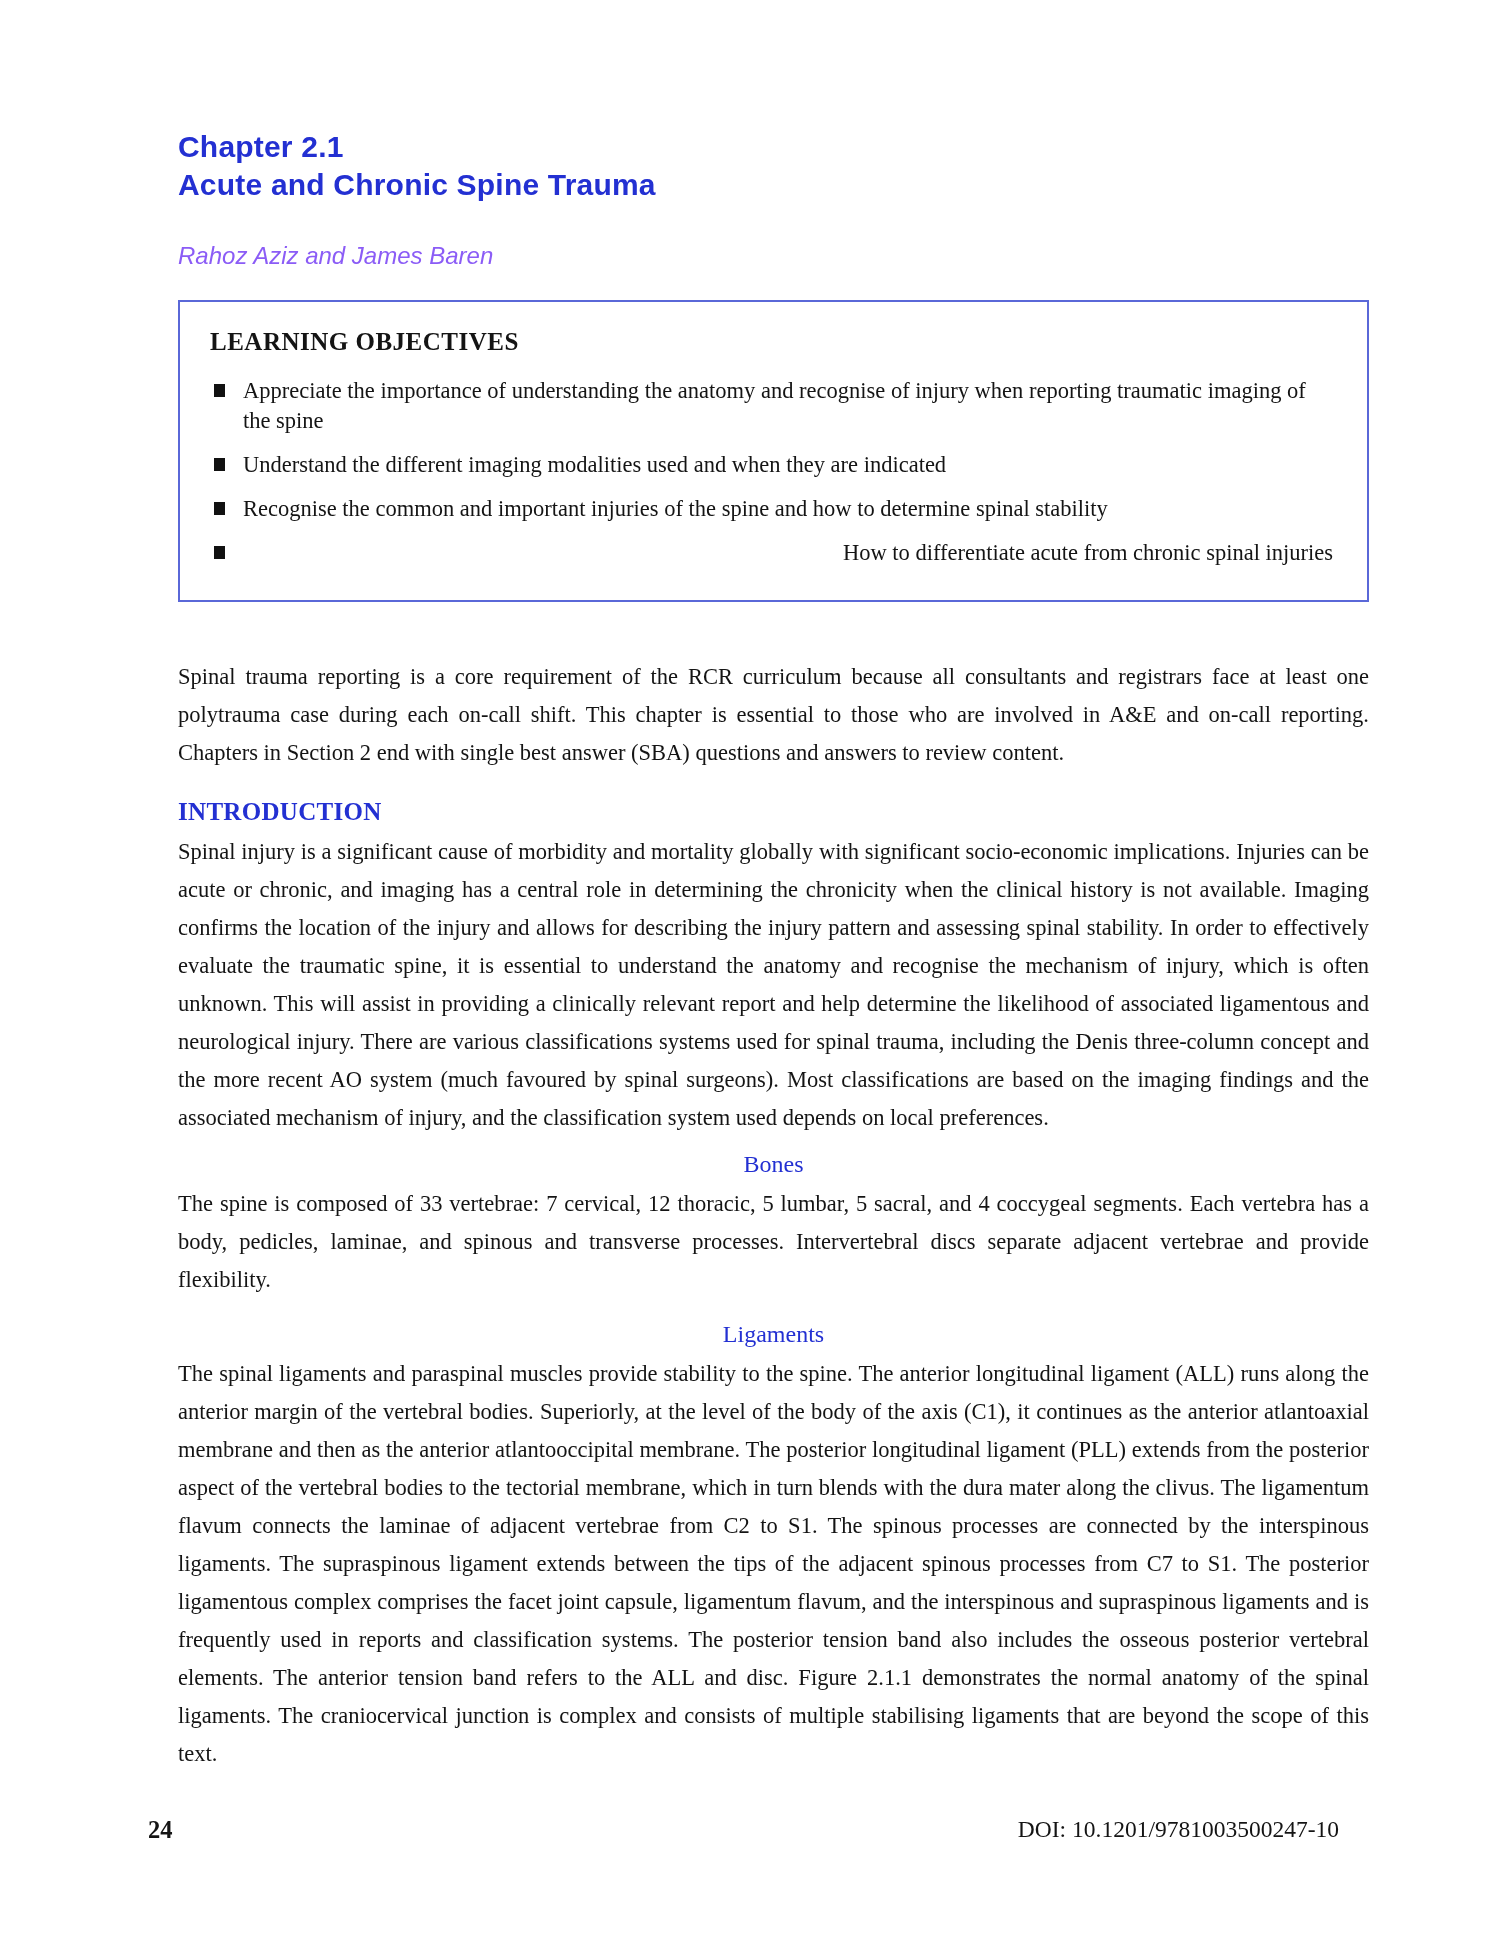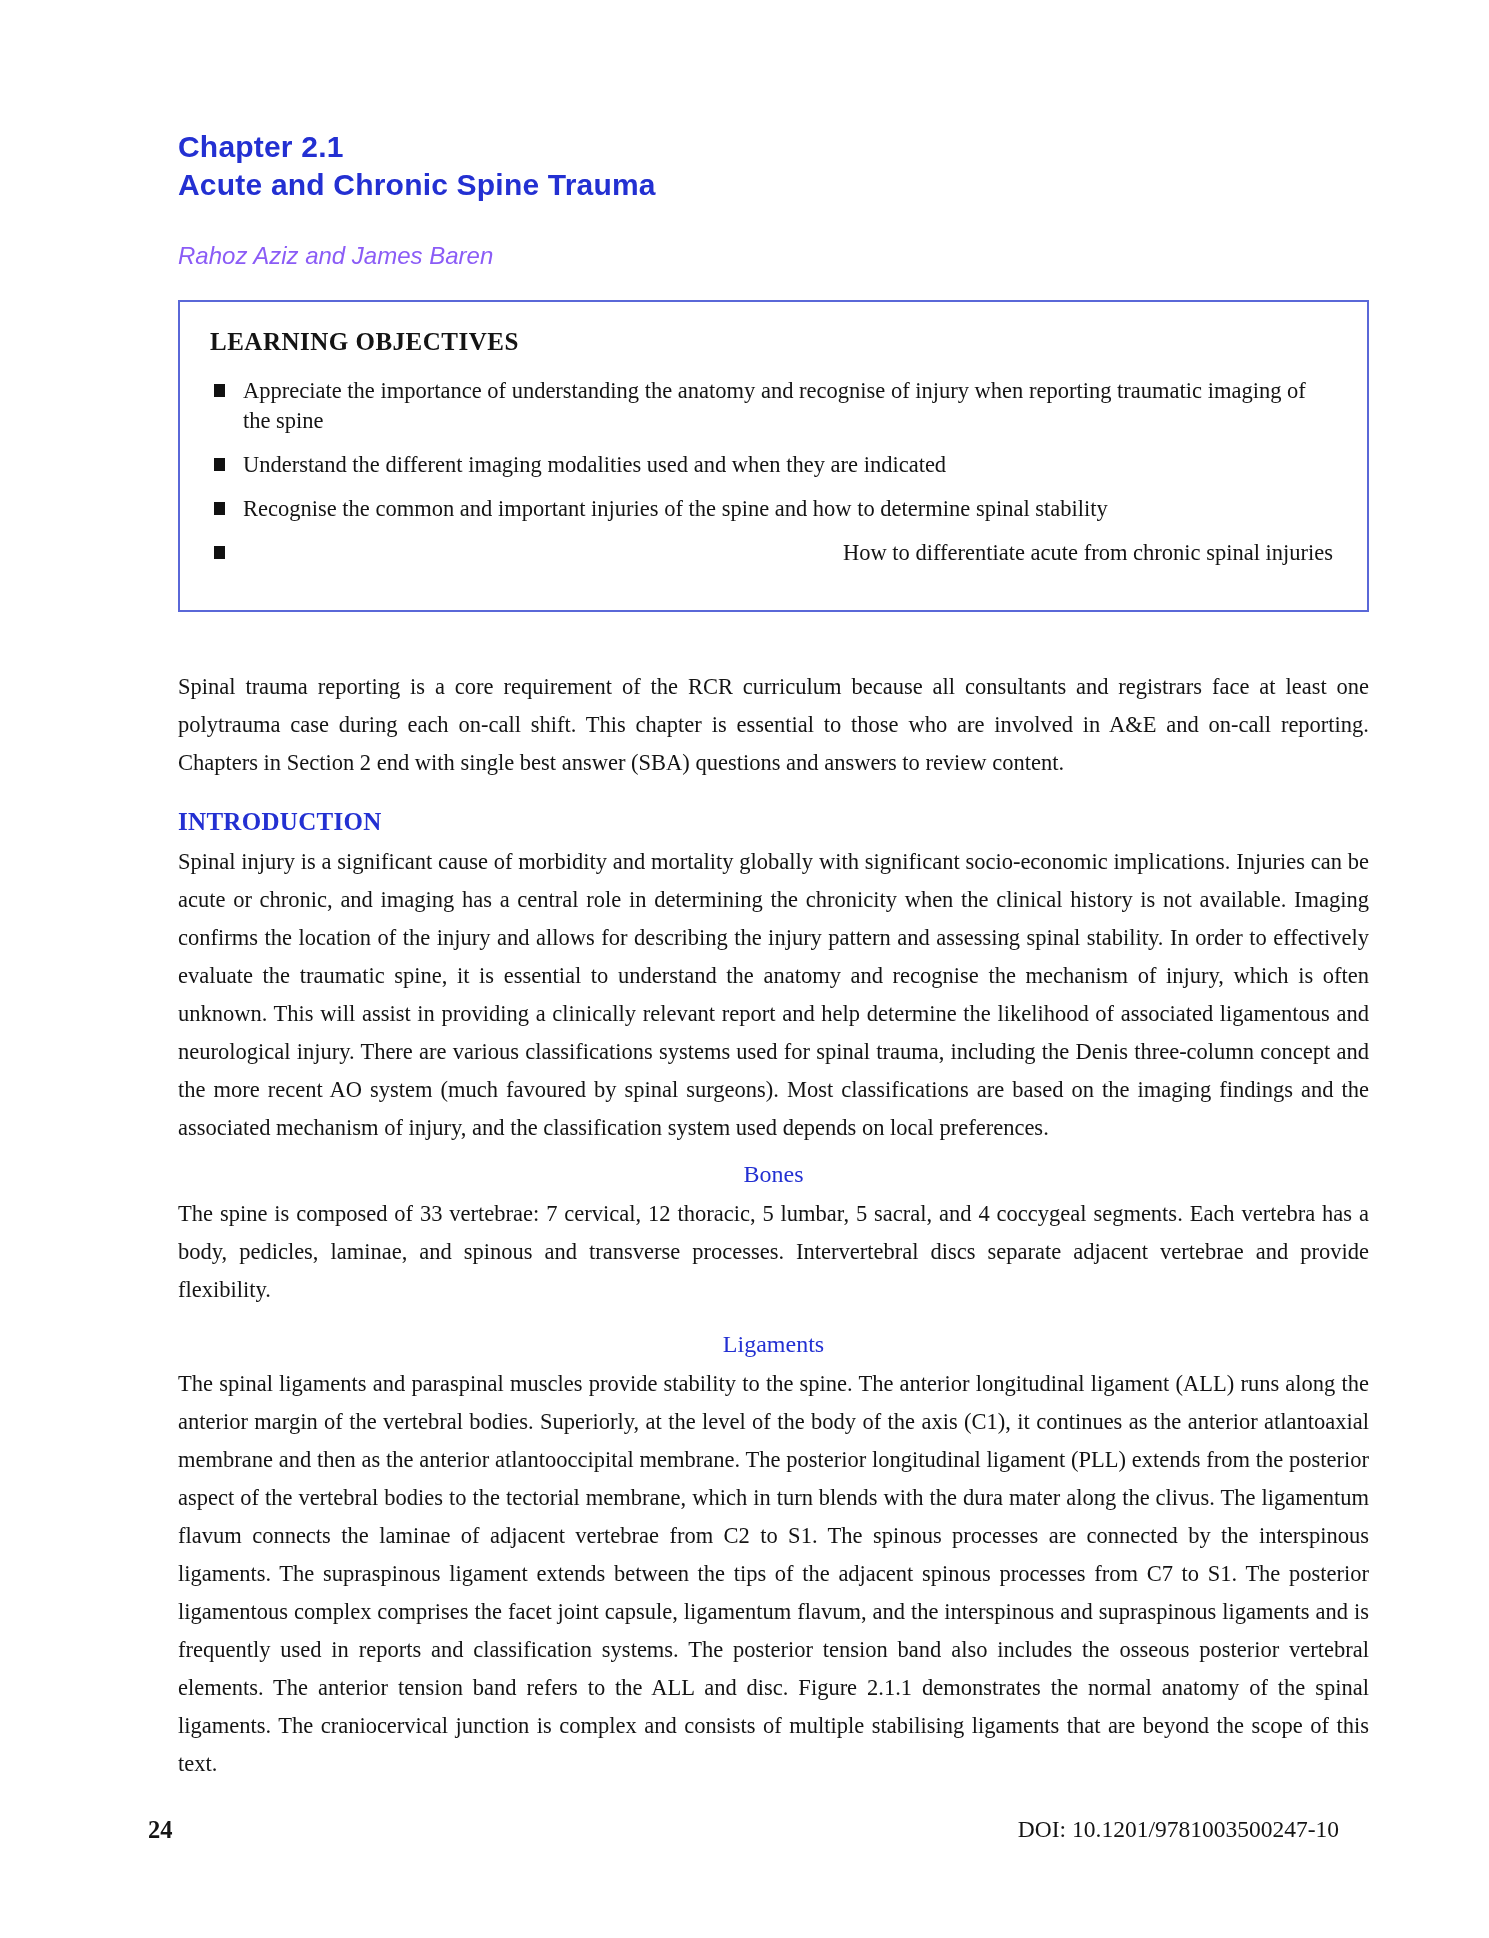--- a/index.html
+++ b/index.html
@@ -29,21 +29,21 @@
   .authors{
     margin-top:38px;
     font-family:"Liberation Sans", sans-serif;
     font-style:italic;
     font-size:24px;
     color:#8b5cf6;
   }
   .lo-box{
     margin-top:30px;
     border:2px solid var(--box-border);
-    padding:26px 34px 40px 30px;
+    padding:26px 34px 30px 30px;
   }
   .lo-title{
     font-weight:bold;
     font-size:25px;
     letter-spacing:.5px;
     margin-bottom:20px;
   }
   .lo-item{
     display:flex;
     align-items:flex-start;

